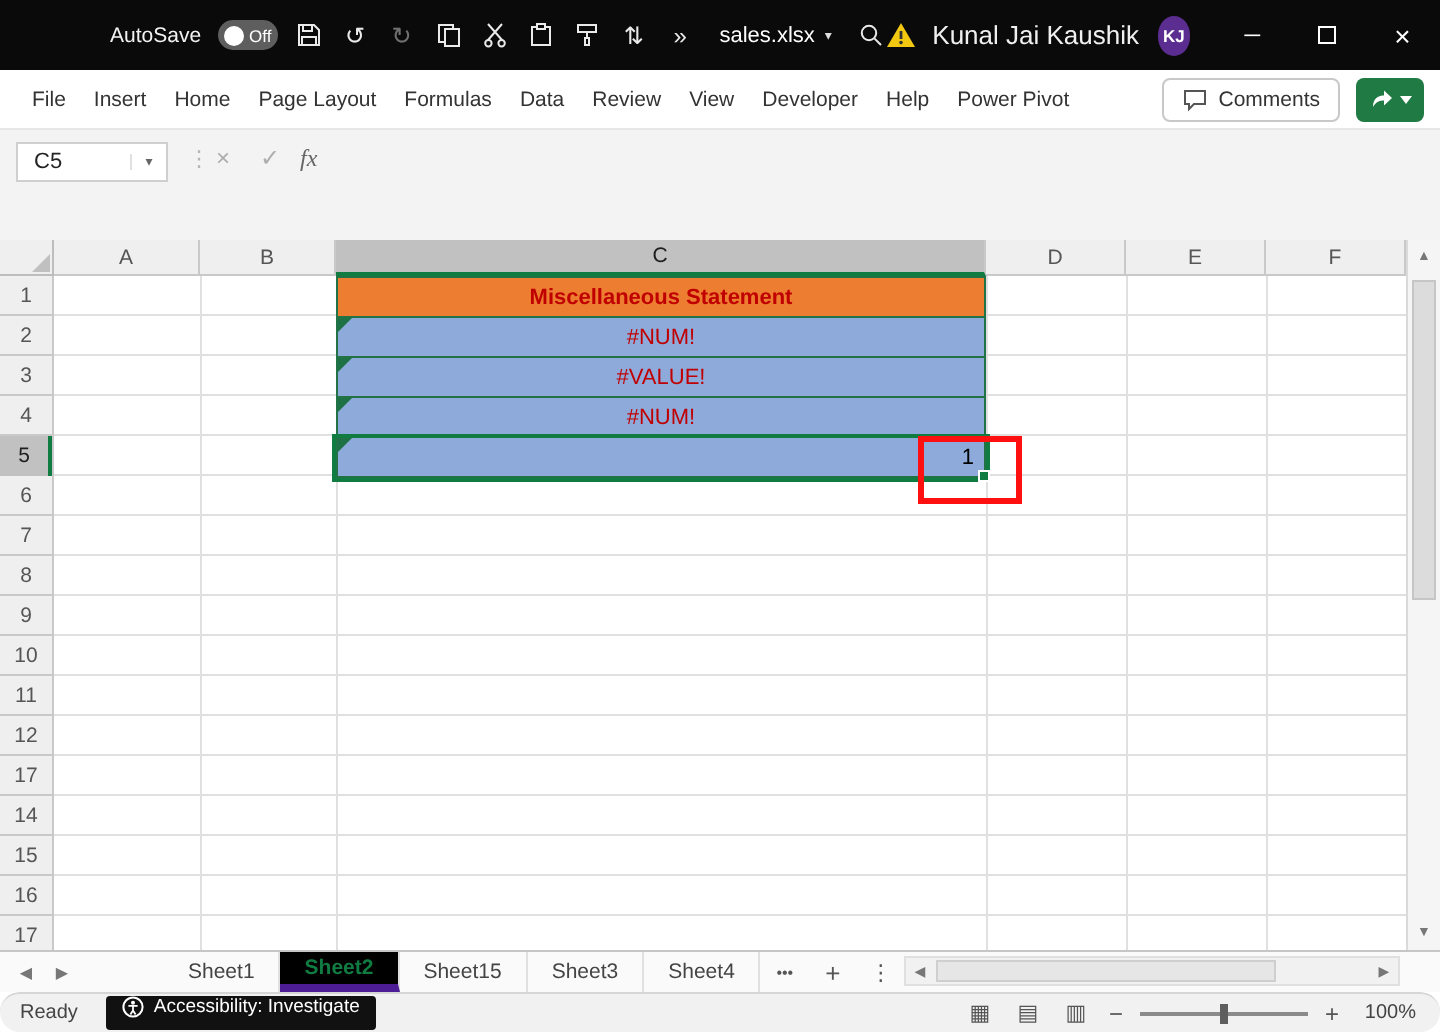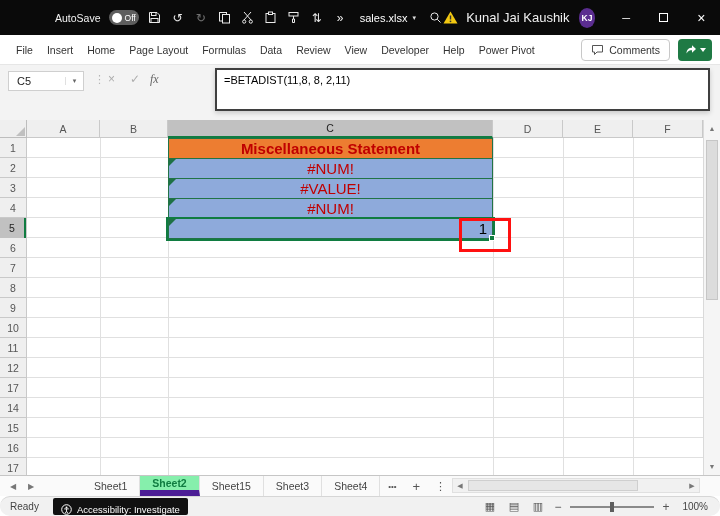--- a/index.html
+++ b/index.html
@@ -49,48 +49,48 @@
   .grid { position:absolute; left:0; top:120px; width:720px; height:355px; background:#fff; }
   .select-all { position:absolute; left:0; top:0; width:27px; height:18px; background:#efefef; border-right:1px solid #bdbdbd; border-bottom:1px solid #bdbdbd; cursor:pointer; }
   .select-all::after { content:""; position:absolute; right:1px; bottom:1px; border-left:9px solid transparent; border-bottom:9px solid #c0c0c0; }
   .col-header { position:absolute; top:0; height:18px; background:#efefef; border-right:1px solid #c9c9c9; border-bottom:1px solid #c9c9c9; display:flex; align-items:center; justify-content:center; color:#555; font-size:10.5px; cursor:pointer; }
   .col-header.sel { background:#c1c1c1; border-bottom:2px solid #107c41; color:#1f1f1f; }
   .row-headers { position:absolute; left:0; top:18px; width:27px; height:337px; background:repeating-linear-gradient(to bottom,#efefef 0 19px,#c9c9c9 19px 20px); border-right:1px solid #c9c9c9; overflow:hidden; }
   .row-h { height:20px; display:flex; align-items:center; justify-content:center; color:#555; font-size:10.5px; cursor:pointer; }
   .row-h.sel { background:#c1c1c1; border-right:2px solid #107c41; color:#1f1f1f; }
   .cells { position:absolute; left:27px; top:18px; width:676px; height:337px; background:repeating-linear-gradient(to bottom,#ffffff 0 19px,#e0e0e0 19px 20px); overflow:hidden; }
   .vline { position:absolute; top:0; bottom:0; width:1px; background:#e0e0e0; }
-  .ccell { position:absolute; left:141px; width:325px; height:21px; border:1px solid #217346; display:flex; align-items:center; justify-content:center; font-size:15px; cursor:cell; }
+  .ccell { position:absolute; left:141px; width:325px; height:21px; border:1px solid #217346; display:flex; align-items:center; justify-content:center; font-size:11px; cursor:cell; }
   .fill-orange { background:#ed7d31; color:#c00000; font-weight:bold; }
   .fill-blue { background:#8eaadb; color:#c00000; }
   .cell-right { justify-content:flex-end; padding-right:5px; color:#000; }
   .err-tri { position:absolute; left:0; top:0; width:0; height:0; border-top:7px solid #1e7145; border-right:7px solid transparent; }
   .sel-border { position:absolute; left:139px; top:79px; width:329px; height:24px; border:2px solid #107c41; pointer-events:none; }
   .fill-handle { position:absolute; left:462px; top:97px; width:6px; height:6px; background:#107c41; border:1px solid #fff; cursor:crosshair; }
   .annotation { position:absolute; left:432px; top:80px; width:52px; height:34px; border:3px solid #ff1010; pointer-events:none; }
   .vscroll { position:absolute; right:0; top:0; width:17px; height:355px; background:#f5f5f5; border-left:1px solid #dadada; cursor:pointer; }
   .vs-btn { height:17px; display:flex; align-items:center; justify-content:center; color:#777; font-size:7px; }
   .vs-thumb { position:absolute; left:2px; right:2px; top:20px; height:160px; background:#dcdcdc; border:1px solid #c6c6c6; }
   .vs-down { position:absolute; bottom:0; left:0; right:0; }
 
   
   .sheetbar { position:absolute; left:0; top:475px; width:720px; height:21px; background:#fafafa; border-top:1px solid #c6c6c6; display:flex; align-items:center; padding-left:4px; }
   .nav-arrow { width:18px; text-align:center; color:#777; font-size:8px; cursor:pointer; }
   .tabs-start-gap { width:42px; }
   .sheet-tab { height:100%; display:flex; align-items:center; padding:0 12px; color:#444; font-size:10.5px; border-right:1px solid #e0e0e0; cursor:pointer; }
-  .sheet-tab.active { background:#86efac; color:#107c41; font-weight:bold; border-bottom:6px solid #4c1d95; }
+  .sheet-tab.active { background:#000000; color:#107c41; font-weight:bold; border-bottom:4px solid #4c1d95; }
   .tab-extra { width:24px; text-align:center; color:#555; font-size:11px; cursor:pointer; }
   .hscroll { position:absolute; left:452px; top:478px; width:248px; height:15px; background:#f1f1f1; border:1px solid #e0e0e0; }
   .hs-thumb { position:absolute; left:15px; top:1px; width:170px; height:11px; background:#e6e6e6; border:1px solid #cfcfcf; cursor:pointer; }
   .hs-btn { position:absolute; top:0; width:14px; height:13px; display:flex; align-items:center; justify-content:center; color:#777; font-size:7px; cursor:pointer; }
 
   
   .statusbar { position:absolute; left:0; top:496px; width:720px; height:20px; background:#f1f1f1; border-top:1px solid #d6d6d6; display:flex; align-items:center; font-size:10px; color:#444;border-radius:10px; }
   .ready { margin-left:10px; }
-  .access-badge { margin-left:14px; height:17px; background:#111; color:#fff; display:flex; align-items:flex-end; gap:5px; padding:0 8px; border-radius:2px; font-size:9.5px; cursor:pointer; }
+  .access-badge { margin-left:14px; height:17px; background:#111; color:#fff; display:flex; align-items:flex-start; gap:5px; padding:0 8px; border-radius:2px; font-size:9.5px; cursor:pointer; }
   .sb-right { margin-left:auto; display:flex; align-items:center; }
   .view-icon { width:24px; text-align:center; color:#555; font-size:11px; cursor:pointer; }
   .zoom-btn { width:16px; text-align:center; color:#555; font-size:12px; cursor:pointer; }
   .zoom-track { position:relative; width:84px; height:2px; background:#8a8a8a; margin:0 4px; }
   .zoom-notch { position:absolute; left:50%; top:-3px; width:1px; height:8px; background:#8a8a8a; }
   .zoom-thumb { position:absolute; left:50%; top:-4px; width:4px; height:10px; background:#5e5e5e; margin-left:-2px; cursor:pointer; }
   .zoom-label { width:46px; text-align:right; padding-right:12px; }
 </style>
 </head>
 <body>
@@ -207,21 +207,20 @@
 
   <div class="formula-row">
     <div class="name-box">
       <span class="nb-text">C5</span>
       <span class="nb-chev">▾</span>
     </div>
     <span class="fb-sep">⋮</span>
     <span class="fb-cancel">×</span>
     <span class="fb-enter">✓</span>
     <span class="fb-fx">fx</span>
-    <div class="formula-input">=BETADIST(11,8, 8, 2,11)</div>
   </div>
 
   <div class="grid">
     <div class="select-all"></div>
 
     <div class="col-header" style="left:27px;width:73px;">A</div>
     <div class="col-header" style="left:100px;width:68px;">B</div>
     <div class="col-header sel" style="left:168px;width:325px;">C</div>
     <div class="col-header" style="left:493px;width:70px;">D</div>
     <div class="col-header" style="left:563px;width:70px;">E</div>

